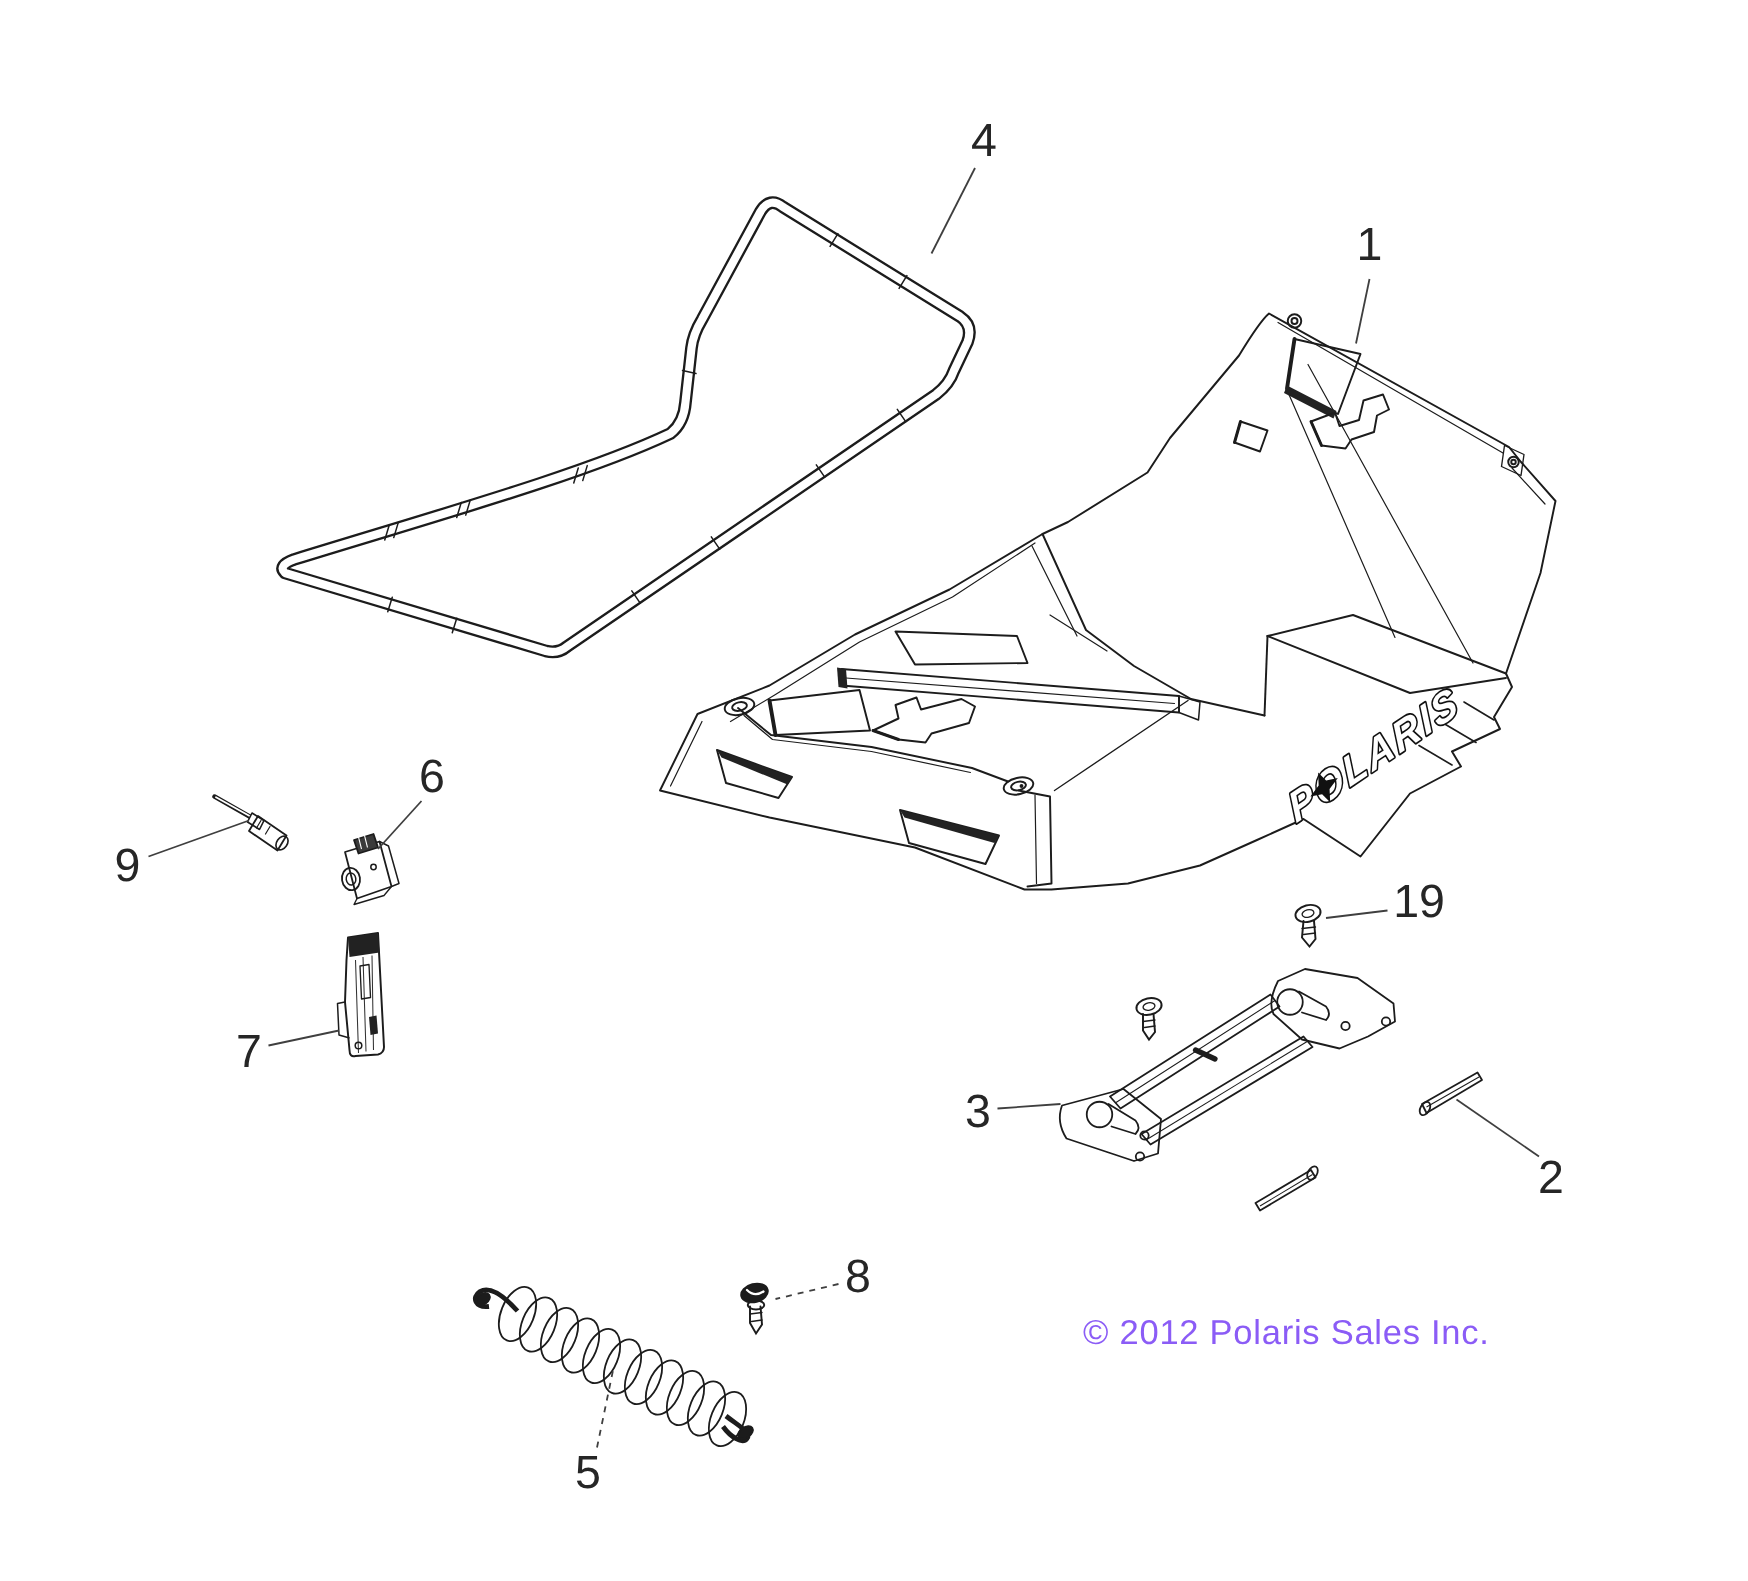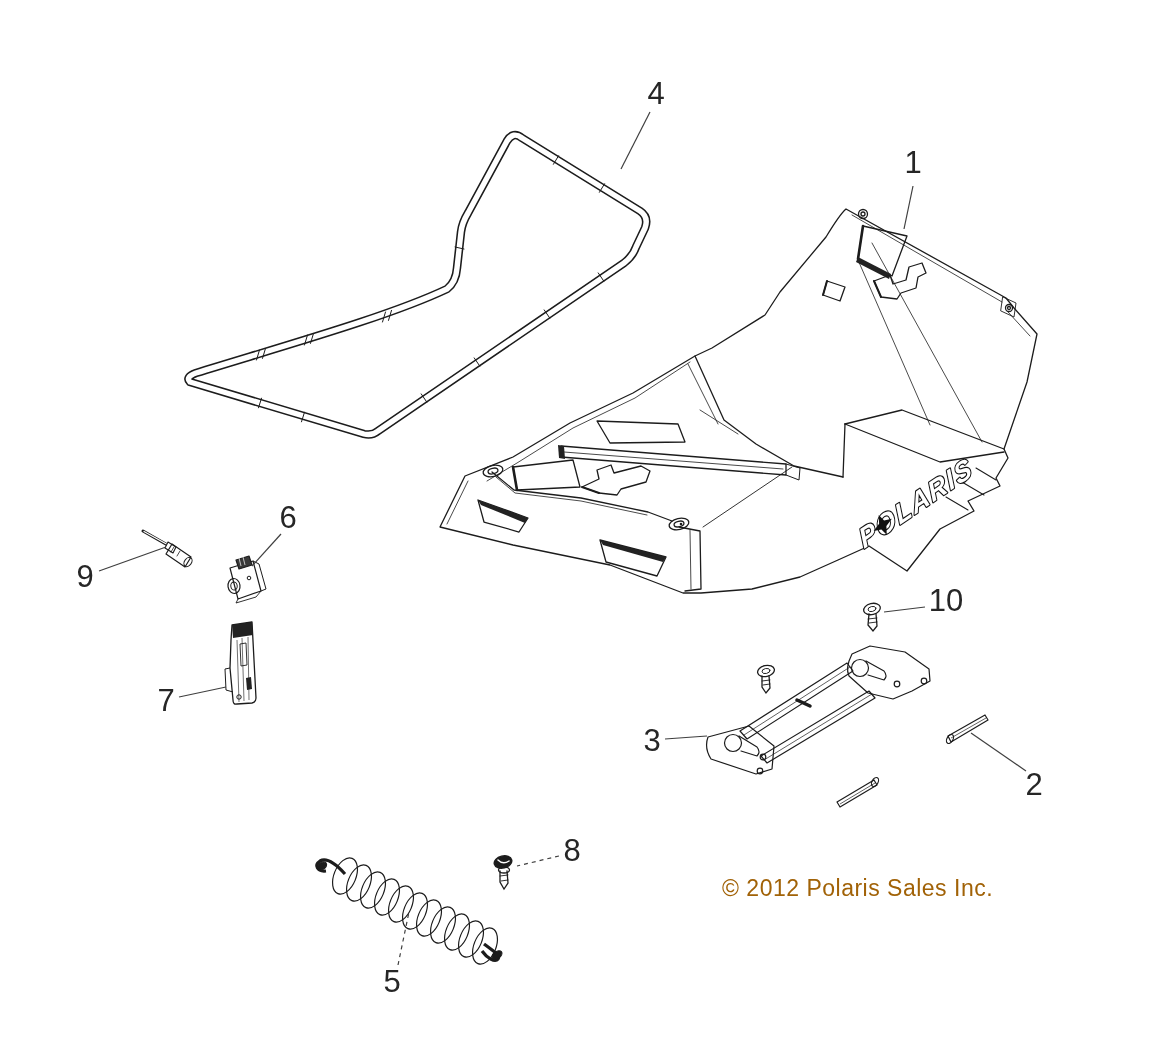--- a/index.html
+++ b/index.html
@@ -18,21 +18,21 @@
     font-weight:400;
     color:#262626;
     letter-spacing:0px;
     user-select:none;
     white-space:nowrap;
   }
   .copyright{
     position:absolute;
     left:722px;top:875px;
     font-size:23px;
-    color:#a16207;
+    color:#8b5cf6;
     letter-spacing:0.5px;
     white-space:nowrap;
   }
 </style>
 </head>
 <body>
 
 <div class="stage">
 
   <svg class="artwork" width="1165" height="1054" viewBox="0 0 1165 1054" xmlns="http://www.w3.org/2000/svg">
@@ -298,17 +298,17 @@
 
   <div class="callout" style="left:913px;top:163px">1</div>
   <div class="callout" style="left:1034px;top:785px">2</div>
   <div class="callout" style="left:652px;top:741px">3</div>
   <div class="callout" style="left:656px;top:94px">4</div>
   <div class="callout" style="left:392px;top:982px">5</div>
   <div class="callout" style="left:288px;top:518px">6</div>
   <div class="callout" style="left:166px;top:701px">7</div>
   <div class="callout" style="left:572px;top:851px">8</div>
   <div class="callout" style="left:85px;top:577px">9</div>
-  <div class="callout" style="left:946px;top:601px">10</div>
+  <div class="callout" style="left:946px;top:601px">19</div>
 
   <div class="copyright">© 2012 Polaris Sales Inc.</div>
 
 </div>
 
 </body></html>

